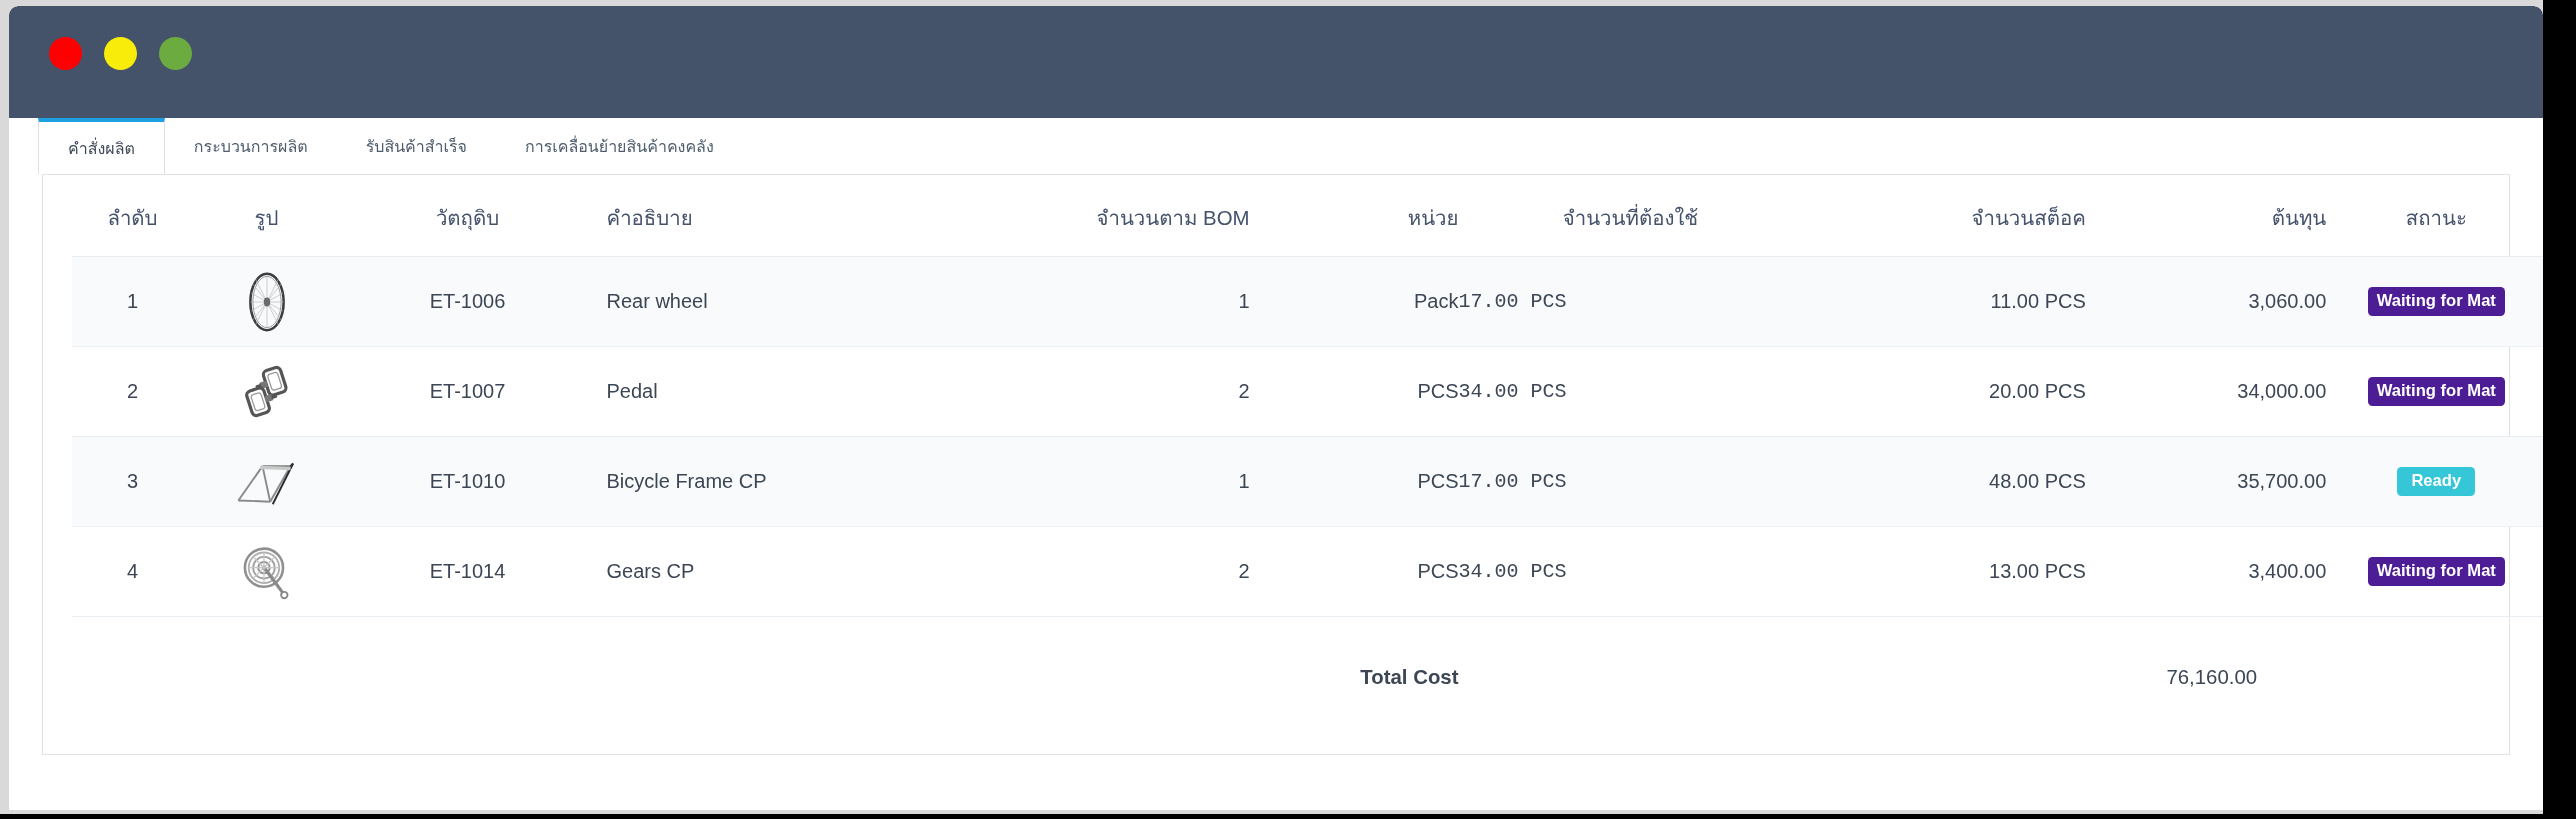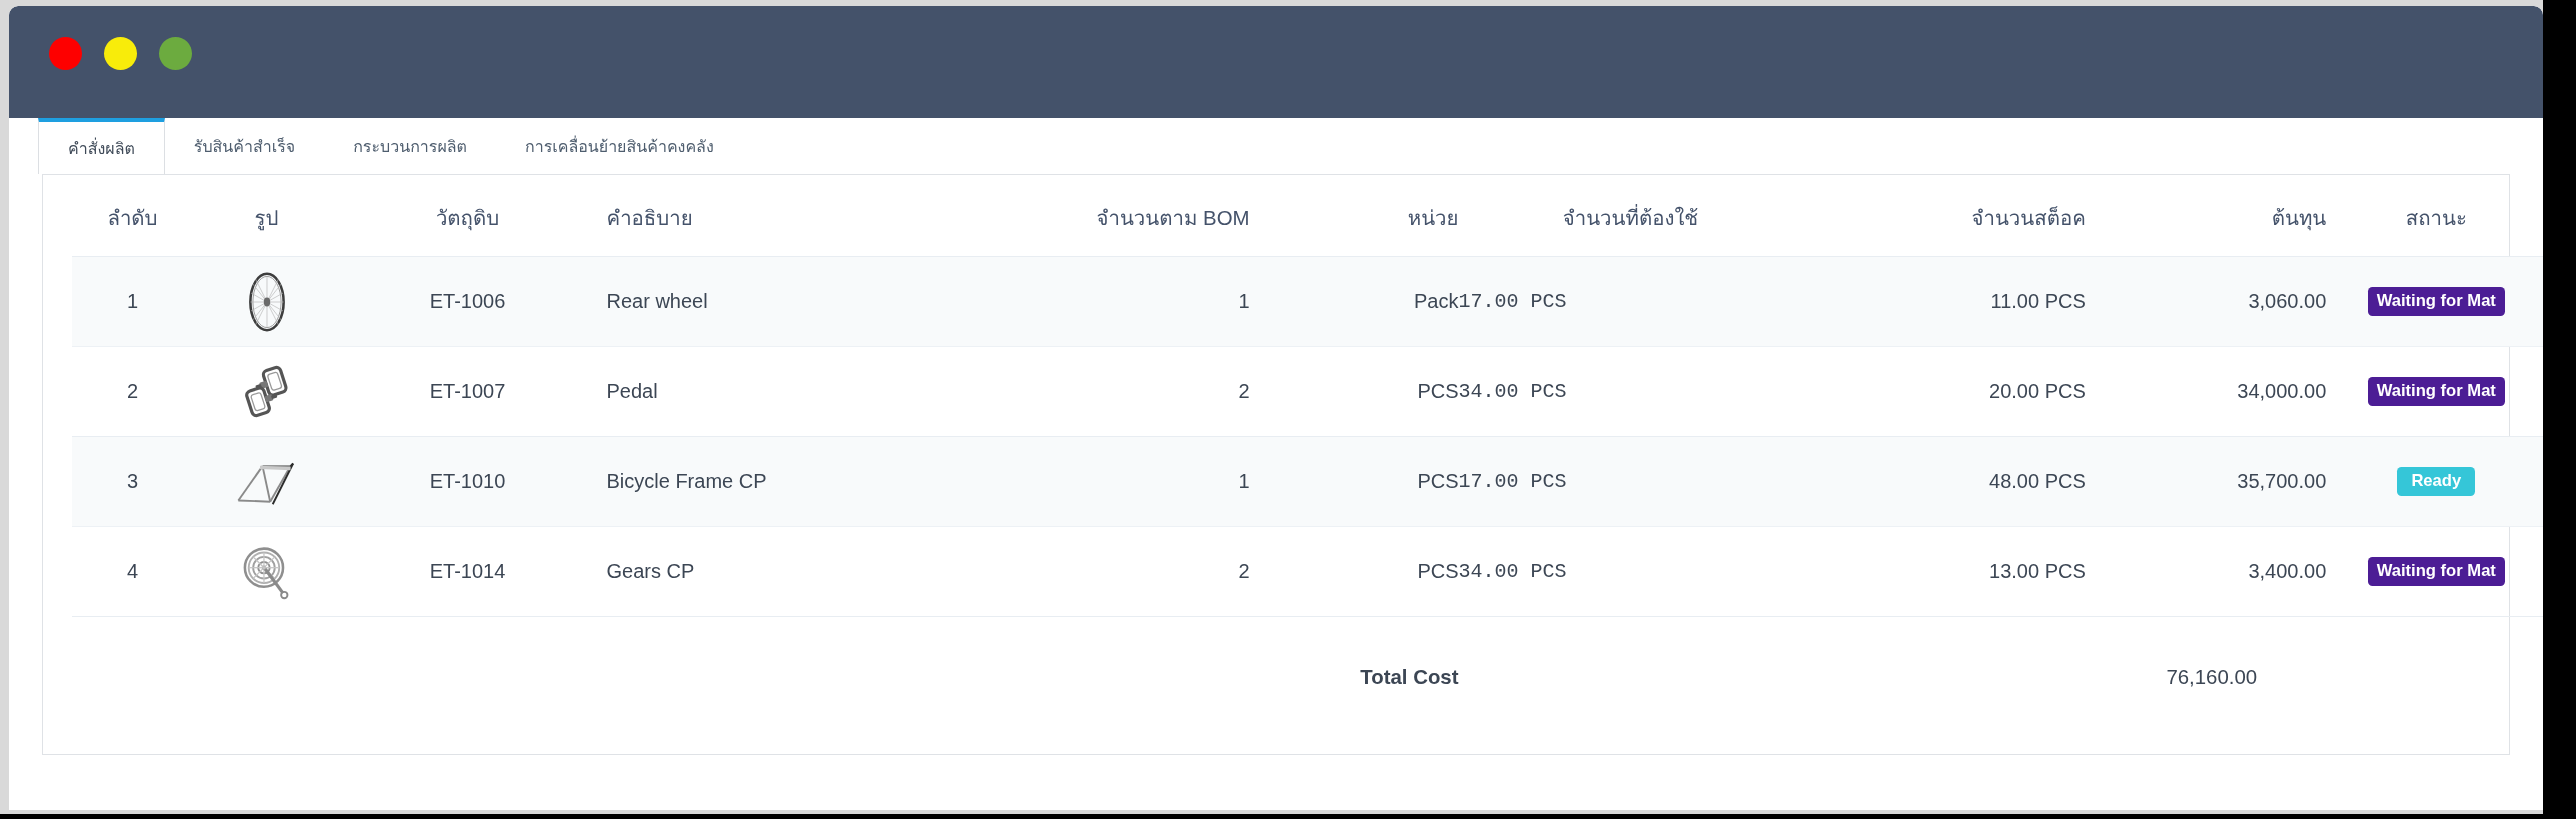--- a/index.html
+++ b/index.html
@@ -214,24 +214,24 @@
       </div>
     </div>
 
     <div class="content">
 
       <div class="tabbar">
         <div class="tab active">
           <span>คำสั่งผลิต</span>
         </div>
         <div class="tab">
-          <span>รับสินค้าสำเร็จ</span>
+          <span>กระบวนการผลิต</span>
         </div>
         <div class="tab">
-          <span>กระบวนการผลิต</span>
+          <span>รับสินค้าสำเร็จ</span>
         </div>
         <div class="tab">
           <span>การเคลื่อนย้ายสินค้าคงคลัง</span>
         </div>
       </div>
 
       <div class="card">
 
         <table class="grid">
           <thead>

